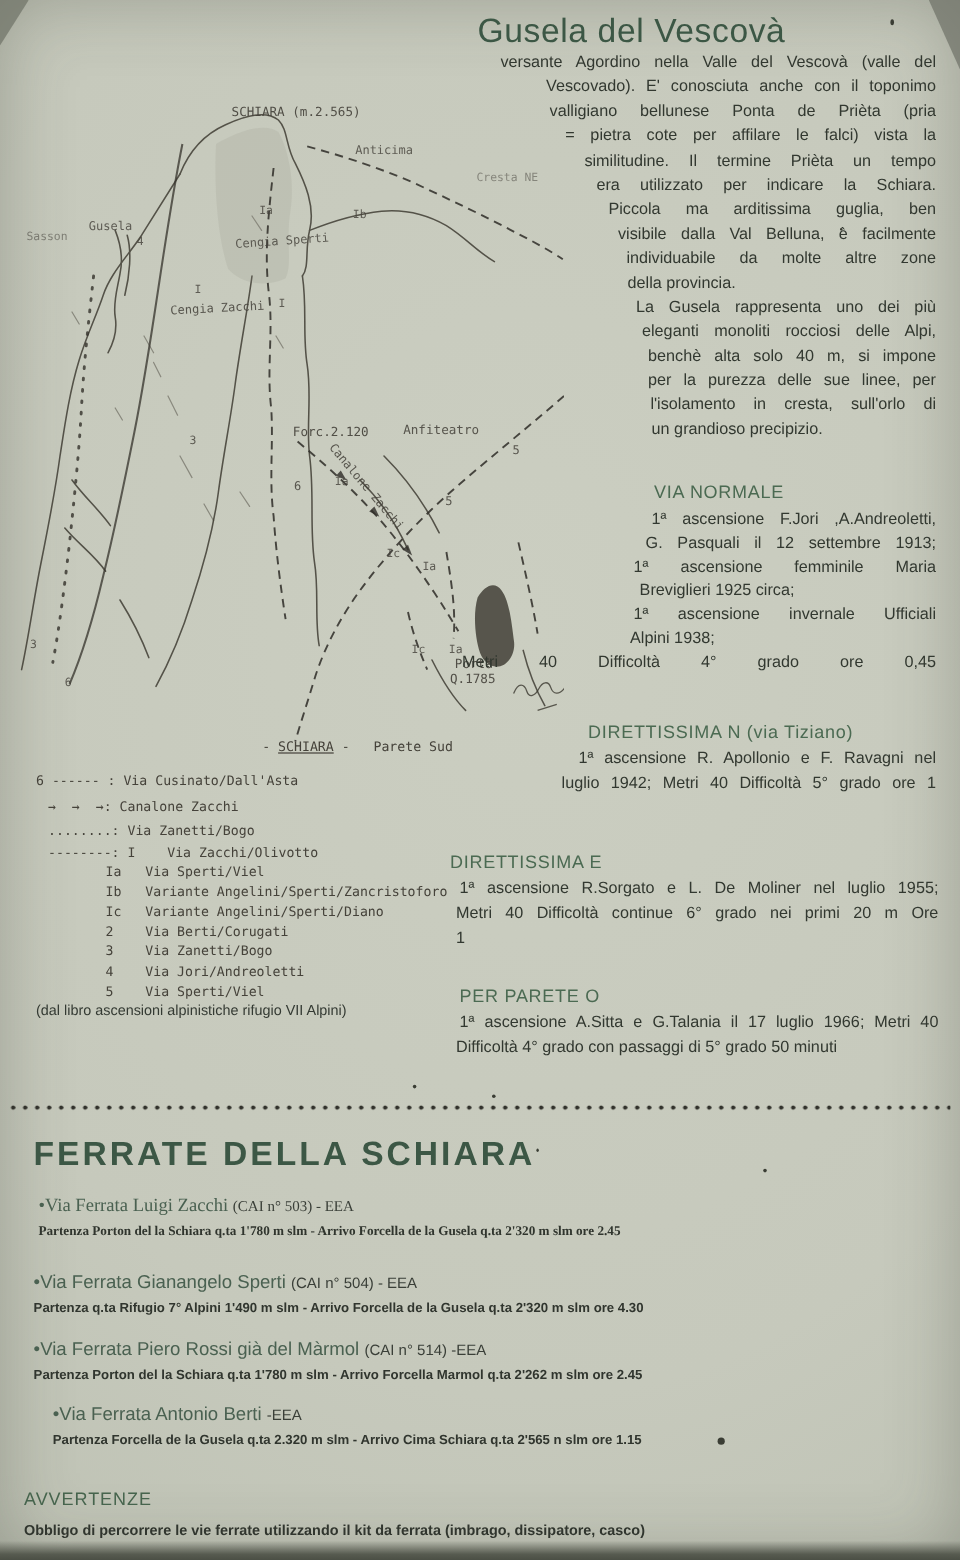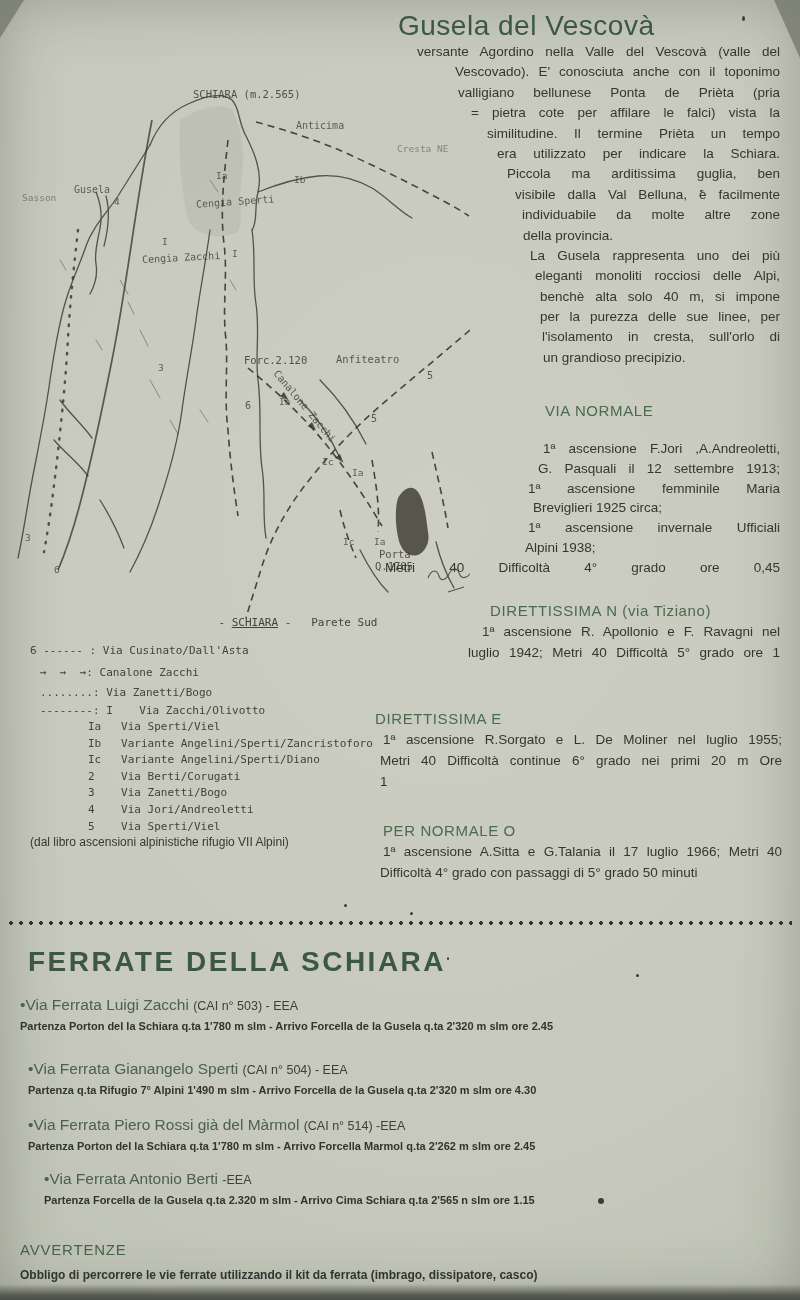--- a/index.html
+++ b/index.html
@@ -137,21 +137,21 @@
   <span class="mlab" style="left:322px;top:456px;font-size:9.5px;opacity:.8">Ic</span>
   <span class="mlab" style="left:352px;top:467px;font-size:9.5px;opacity:.8">Ia</span>
   <span class="mlab" style="left:343px;top:536px;font-size:9.5px;opacity:.8">Ic</span>
   <span class="mlab" style="left:374px;top:536px;font-size:9.5px;opacity:.8">Ia</span>
   <span class="mlab" style="left:379px;top:548px;font-size:10.5px;opacity:.9">Porta</span>
   <span class="mlab" style="left:375px;top:560px;font-size:10.5px;opacity:.9">Q.1785</span>
   <span class="mlab" style="left:25px;top:532px;font-size:9.5px;opacity:.8">3</span>
   <span class="mlab" style="left:54px;top:564px;font-size:9.5px;opacity:.8">6</span>
 
   <div class="rcol n2" style="left:385px;top:402px;">
-    <div class="sec-h" style="margin-left:160px;margin-bottom:20px;">VIA NORMALE</div>
+    <div class="sec-h" style="margin-left:160px;margin-bottom:4px;">VIA NORMALE</div>
     <div class="tline j" style="margin-left:158px">1ª ascensione F.Jori ,A.Andreoletti,</div>
     <div class="tline j" style="margin-left:153px">G. Pasquali il 12 settembre 1913;</div>
     <div class="tline j" style="margin-left:143px">1ª ascensione femminile Maria</div>
     <div class="tline" style="margin-left:148px">Breviglieri 1925 circa;</div>
     <div class="tline j" style="margin-left:143px">1ª ascensione invernale Ufficiali</div>
     <div class="tline" style="margin-left:140px">Alpini 1938;</div>
     <div class="tline j" style="">Metri 40 Difficoltà 4° grado ore 0,45</div>
   </div>
 
   <div class="rcol n3" style="left:385px;top:602px;">
@@ -179,30 +179,30 @@
   <div class="abs src-cap" style="left:30px;top:835px;">(dal libro ascensioni alpinistiche rifugio VII Alpini)</div>
 
   <div class="rcol n3" style="left:375px;top:710px;width:407px;">
     <div class="sec-h" style="margin-bottom:2px;">DIRETTISSIMA E</div>
     <div class="tline j" style="margin-left:8px">1ª ascensione R.Sorgato e L. De Moliner nel luglio 1955;</div>
     <div class="tline j" style="margin-left:5px">Metri 40 Difficoltà continue 6° grado nei primi 20 m Ore</div>
     <div class="tline" style="margin-left:5px">1</div>
   </div>
 
   <div class="rcol n3" style="left:375px;top:822px;width:407px;">
-    <div class="sec-h" style="margin-left:8px;margin-bottom:2px;">PER NORMALE O</div>
+    <div class="sec-h" style="margin-left:8px;margin-bottom:2px;">PER PARETE O</div>
     <div class="tline j" style="margin-left:8px">1ª ascensione A.Sitta e G.Talania il 17 luglio 1966; Metri 40</div>
     <div class="tline" style="margin-left:5px">Difficoltà 4° grado con passaggi di 5° grado  50 minuti</div>
   </div>
 
   <div class="abs dotline" style="left:8px;right:8px;top:920px;"></div>
 
   <div class="abs big-h" style="left:28px;top:946px;">FERRATE DELLA SCHIARA</div>
 
-  <div class="abs" style="left:20px;top:996px;">
+  <div class="abs" style="left:32px;top:996px;font-family:Liberation Serif, serif;">
     <div class="fe-title"><span>•</span><span>Via Ferrata Luigi Zacchi </span><span class="detail">(CAI n° 503) - EEA</span></div>
     <div class="fe-route">Partenza Porton del la Schiara q.ta 1'780 m slm - Arrivo Forcella de la Gusela q.ta 2'320 m slm ore 2.45</div>
   </div>
   <div class="abs" style="left:28px;top:1060px;">
     <div class="fe-title"><span>•</span><span>Via Ferrata Gianangelo Sperti </span><span class="detail">(CAI n° 504) - EEA</span></div>
     <div class="fe-route">Partenza q.ta Rifugio 7° Alpini 1'490 m slm - Arrivo Forcella de la Gusela q.ta 2'320 m slm ore 4.30</div>
   </div>
   <div class="abs" style="left:28px;top:1116px;">
     <div class="fe-title"><span>•</span><span>Via Ferrata Piero Rossi già del Màrmol </span><span class="detail">(CAI n° 514) -EEA</span></div>
     <div class="fe-route">Partenza Porton del la Schiara q.ta 1'780 m slm - Arrivo Forcella Marmol q.ta 2'262 m slm ore 2.45</div>

